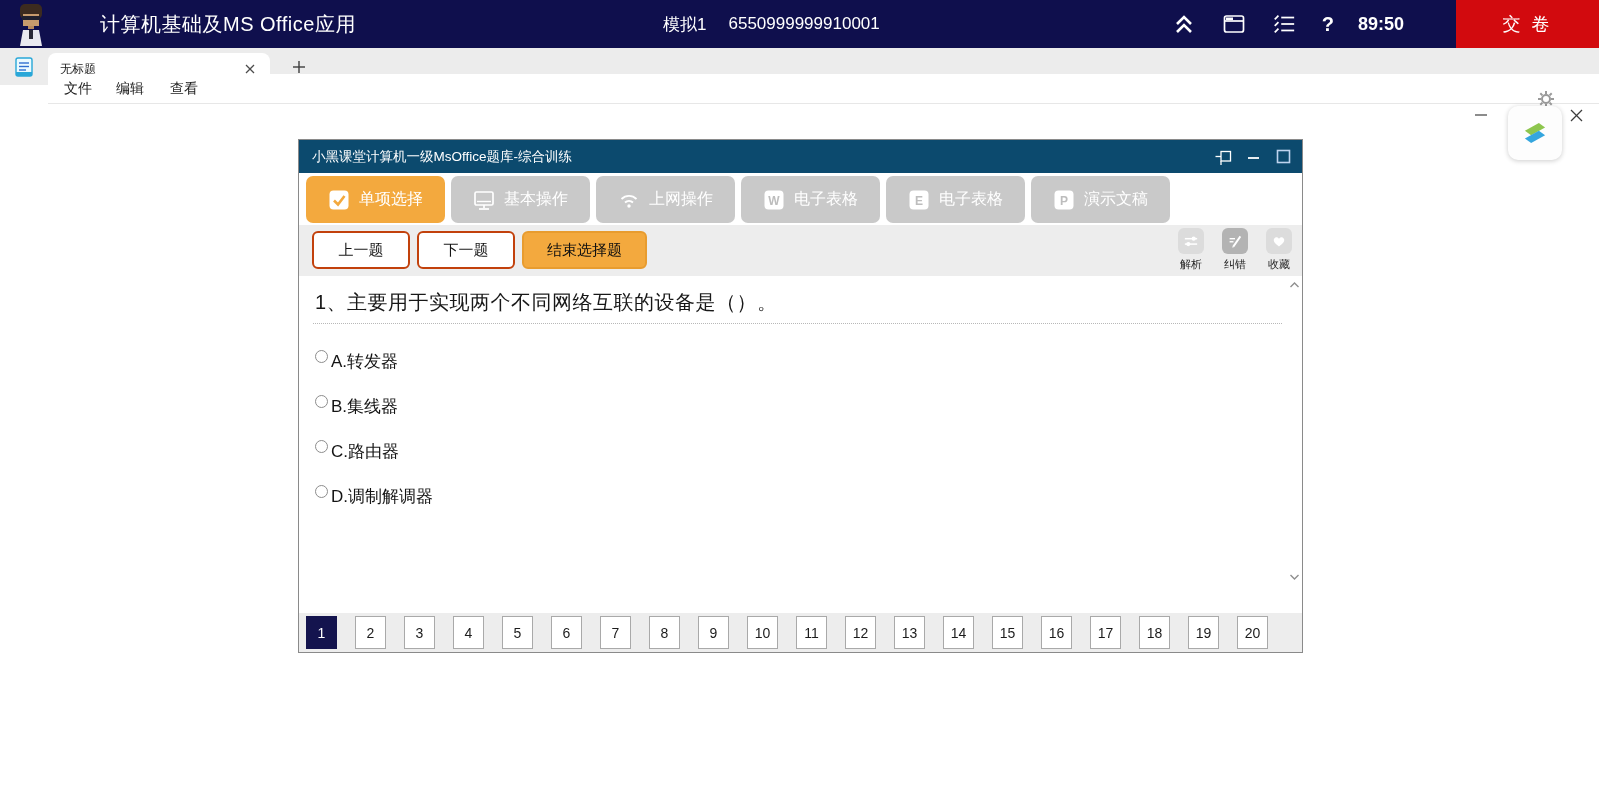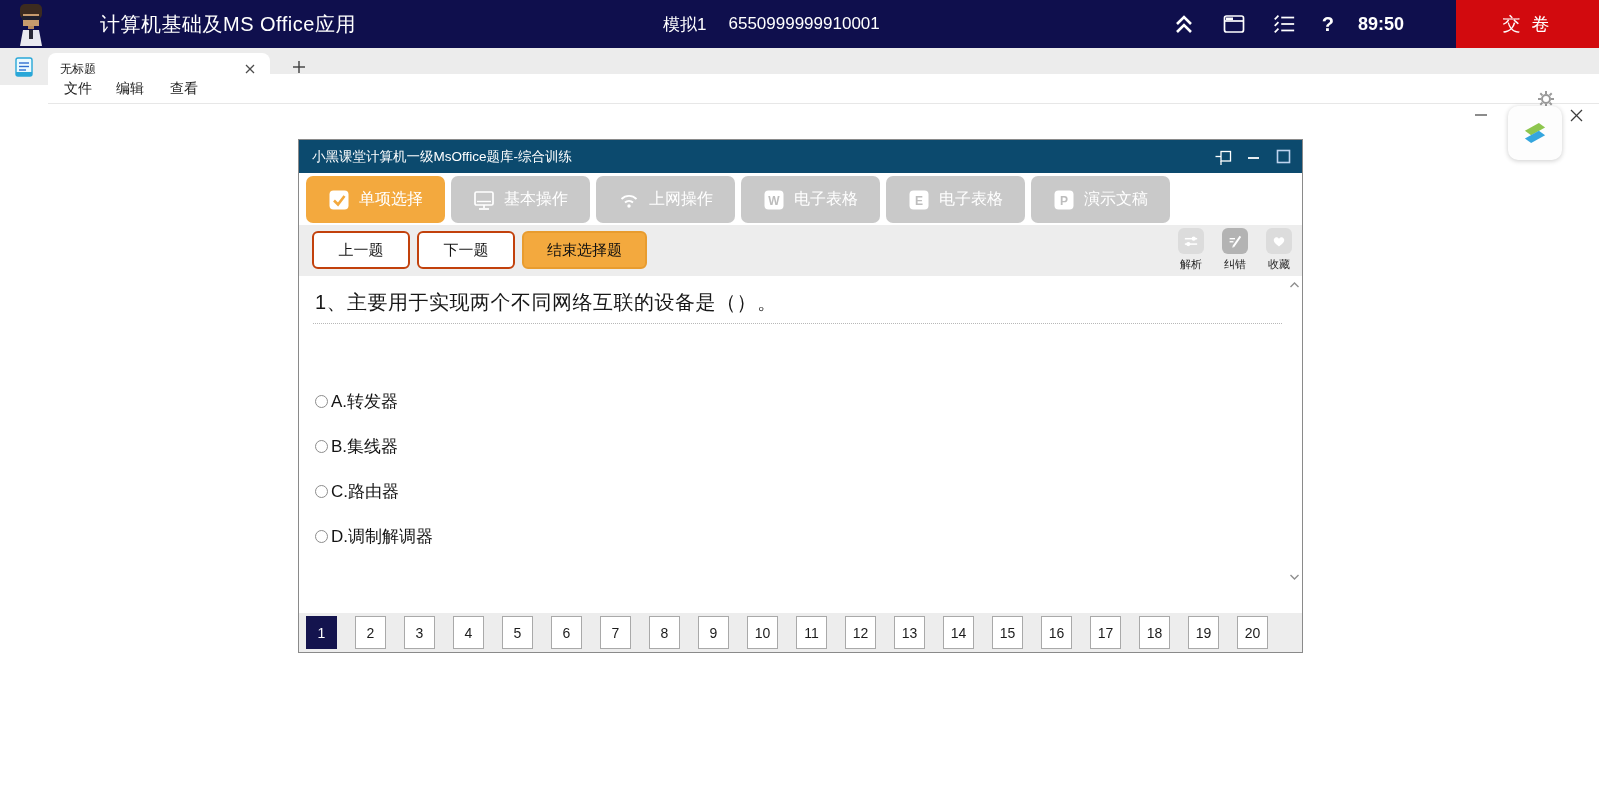--- a/index.html
+++ b/index.html
@@ -55,21 +55,21 @@
   .btn-finish { left:223px; width:125px; background:#f3a93e; border-color:#e89c2f; color:#101010; }
   .tools { position:absolute; right:6px; top:3px; display:flex; gap:10px; }
   .tool { width:34px; display:flex; flex-direction:column; align-items:center; cursor:pointer; }
   .tool-icon { width:26px; height:26px; border-radius:6px; display:flex; align-items:center; justify-content:center; }
   .ti-light { background:#dcdcdc; } .ti-dark { background:#b3b3b3; }
   .tool-label { font-size:11px; color:#1d1d1d; margin-top:3px; }
 
   .dlg-question { position:absolute; top:136px; left:0; width:100%; height:337px; background:#fff; }
   .q-text { position:absolute; left:16px; top:13px; font-size:20px; color:#181818; letter-spacing:.5px; }
   .q-sep { position:absolute; left:14px; right:20px; top:47px; border-top:1px dotted #b8b8b8; }
-  .q-option { position:absolute; left:16px; display:flex; align-items:center; gap:3px; font-size:17px; color:#141414; cursor:pointer;margin-top:40px; }
+  .q-option { position:absolute; left:16px; display:flex; align-items:flex-start; gap:3px; font-size:17px; color:#141414; cursor:pointer; }
   .oA { top:74px; } .oB { top:119px; } .oC { top:164px; } .oD { top:209px; }
   .radio { width:13px; height:13px; border:1px solid #8d8d8d; border-radius:50%; background:#fff; flex:0 0 auto; }
   .scrollbar { position:absolute; right:1px; top:5px; width:13px; height:300px; display:flex; flex-direction:column; justify-content:space-between; align-items:center; }
 
   .dlg-pager { position:absolute; bottom:0; left:0; width:100%; height:39px; background:#ededed; display:flex; gap:18px; padding:3px 0 0 7px; }
   .pnum { width:31px; height:33px; background:#fff; border:1px solid #a9a9a9; display:flex; align-items:center; justify-content:center; font-size:14px; color:#1c1c1c; cursor:pointer; }
   .pnum.active { background:#14144e; border-color:#14144e; color:#fff; }
 </style>
 </head>
 <body>

